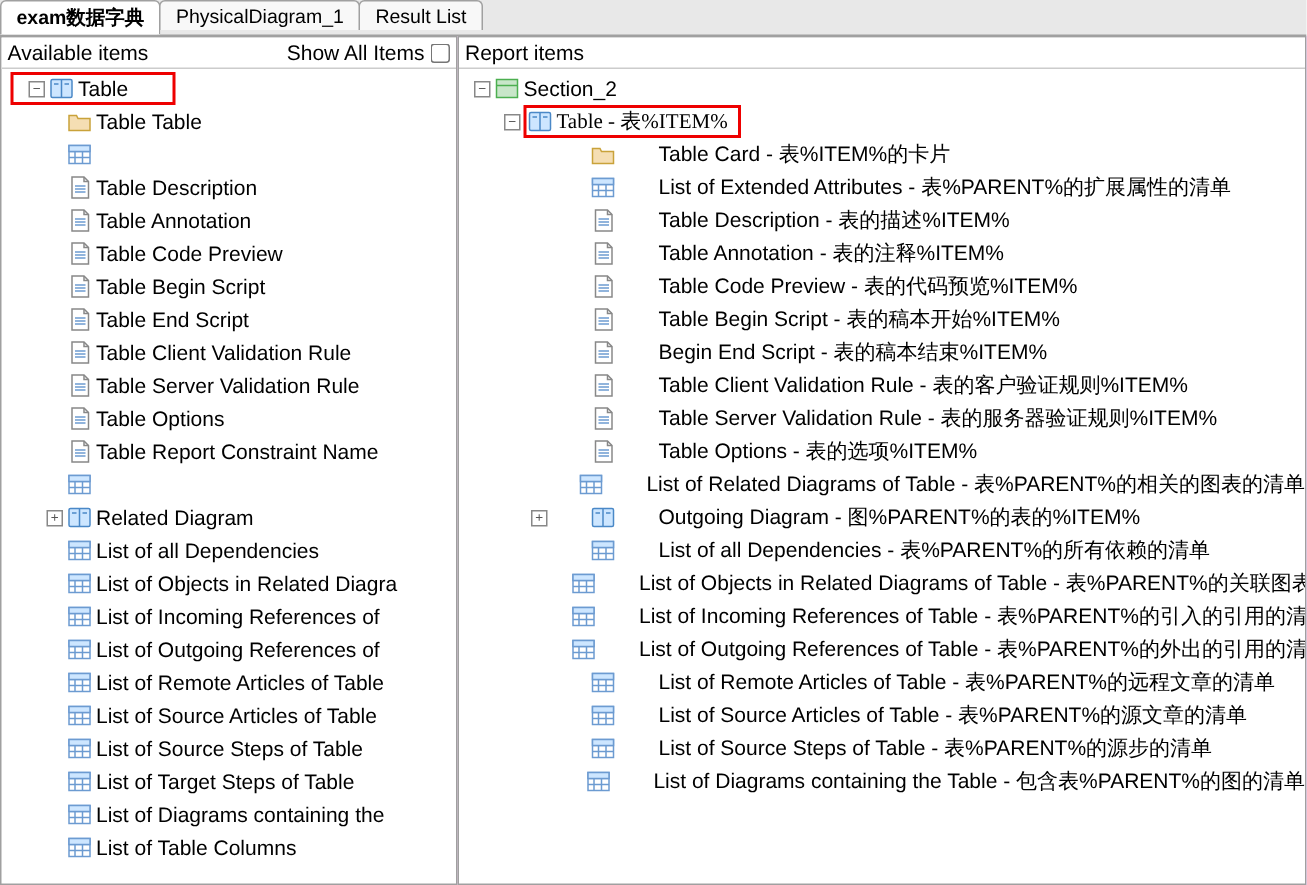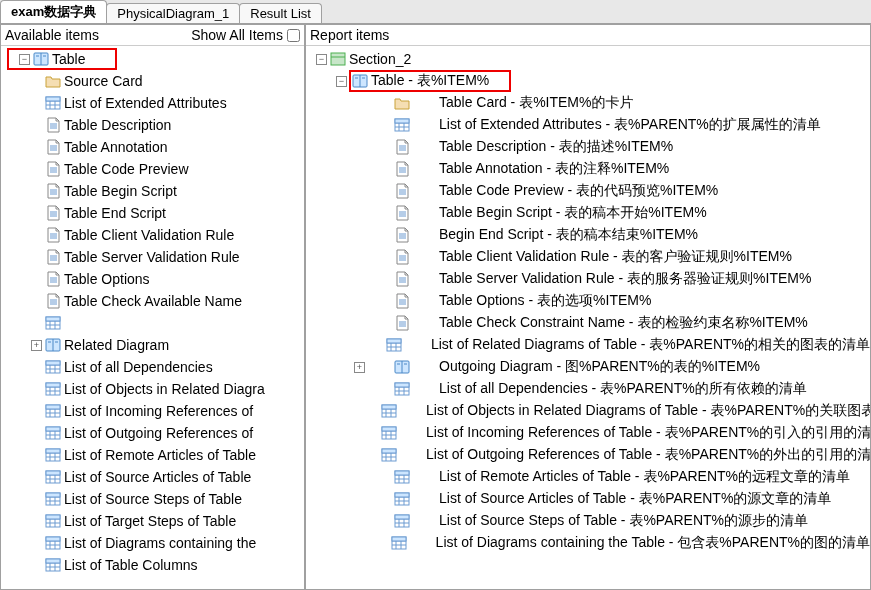--- a/index.html
+++ b/index.html
@@ -10,21 +10,21 @@
   color: #000;
   width: 871px;
   height: 590px;
   overflow: hidden;
 }
 .tabs {
   display: flex;
   background: #e8e8e8;
   border-bottom: 1px solid #a0a0a0;
   height: 24px;
-  align-items: flex-end;
+  align-items: flex-start;
 }
 .tab {
   padding: 2px 10px;
   border: 1px solid #a0a0a0;
   border-bottom: none;
   background: #f8f8f8;
   border-radius: 4px 4px 0 0;
   margin-right: -1px;
   font-size: 13px;
   cursor: pointer;
@@ -163,30 +163,29 @@
         <span class="label">Table</span>
       </div>
       <div id="left-children">
           <div class="node indent-2">
             <span class="toggle-space"></span>
             <span class="icon">
               <svg width="16" height="16">
                 <use href="#i-folder"></use>
               </svg>
             </span>
-            <span class="label">Source Card</span>
-          </div>
-          <div class="node indent-2">
-            <span class="toggle-space"></span>
-            <span class="icon">
-              <svg width="16" height="16">
-                <use href="#i-grid"></use>
-              </svg>
-            </span>
-            <span class="label">List of Extended Attributes</span>
+            <span class="label">Table Table</span>
+          </div>
+          <div class="node indent-2">
+            <span class="toggle-space"></span>
+            <span class="icon">
+              <svg width="16" height="16">
+                <use href="#i-grid"></use>
+              </svg>
+            </span>
           </div>
           <div class="node indent-2">
             <span class="toggle-space"></span>
             <span class="icon">
               <svg width="16" height="16">
                 <use href="#i-page"></use>
               </svg>
             </span>
             <span class="label">Table Description</span>
           </div>
@@ -253,21 +252,21 @@
             </span>
             <span class="label">Table Options</span>
           </div>
           <div class="node indent-2">
             <span class="toggle-space"></span>
             <span class="icon">
               <svg width="16" height="16">
                 <use href="#i-page"></use>
               </svg>
             </span>
-            <span class="label">Table Check Available Name</span>
+            <span class="label">Table Report Constraint Name</span>
           </div>
           <div class="node indent-2">
             <span class="toggle-space"></span>
             <span class="icon">
               <svg width="16" height="16">
                 <use href="#i-grid"></use>
               </svg>
             </span>
           </div>
           <div class="node indent-2">
@@ -382,21 +381,21 @@
         <span class="toggle">−</span>
         <span class="icon">
             <svg width="16" height="16">
               <use href="#i-section"></use>
             </svg>
           </span>
         <span class="label">Section_2</span>
       </div>
       <div class="node indent-2">
         <span class="toggle">−</span>
-        <span class="redbox" style="display:inline-flex;align-items:center;padding-right:20px;">
+        <span class="redbox" style="display:inline-flex;align-items:center;padding-right:7px;font-family:Liberation Serif, serif;">
           <span class="icon">
               <svg width="16" height="16">
                 <use href="#i-book"></use>
               </svg>
             </span>
           <span class="label">Table - 表%ITEM%</span>
         </span>
       </div>
       <div id="right-children">
           <div class="node indent-3">
@@ -486,29 +485,20 @@
               <svg width="16" height="16">
                 <use href="#i-page"></use>
               </svg>
             </span>
             <span class="label">Table Options - 表的选项%ITEM%</span>
           </div>
           <div class="node indent-3">
             <span class="toggle-space"></span>
             <span class="icon">
               <svg width="16" height="16">
-                <use href="#i-page"></use>
-              </svg>
-            </span>
-            <span class="label">Table Check Constraint Name - 表的检验约束名称%ITEM%</span>
-          </div>
-          <div class="node indent-3">
-            <span class="toggle-space"></span>
-            <span class="icon">
-              <svg width="16" height="16">
                 <use href="#i-grid"></use>
               </svg>
             </span>
             <span class="label">List of Related Diagrams of Table - 表%PARENT%的相关的图表的清单</span>
           </div>
           <div class="node indent-3">
             <span class="toggle">+</span>
             <span class="icon">
               <svg width="16" height="16">
                 <use href="#i-book"></use>

